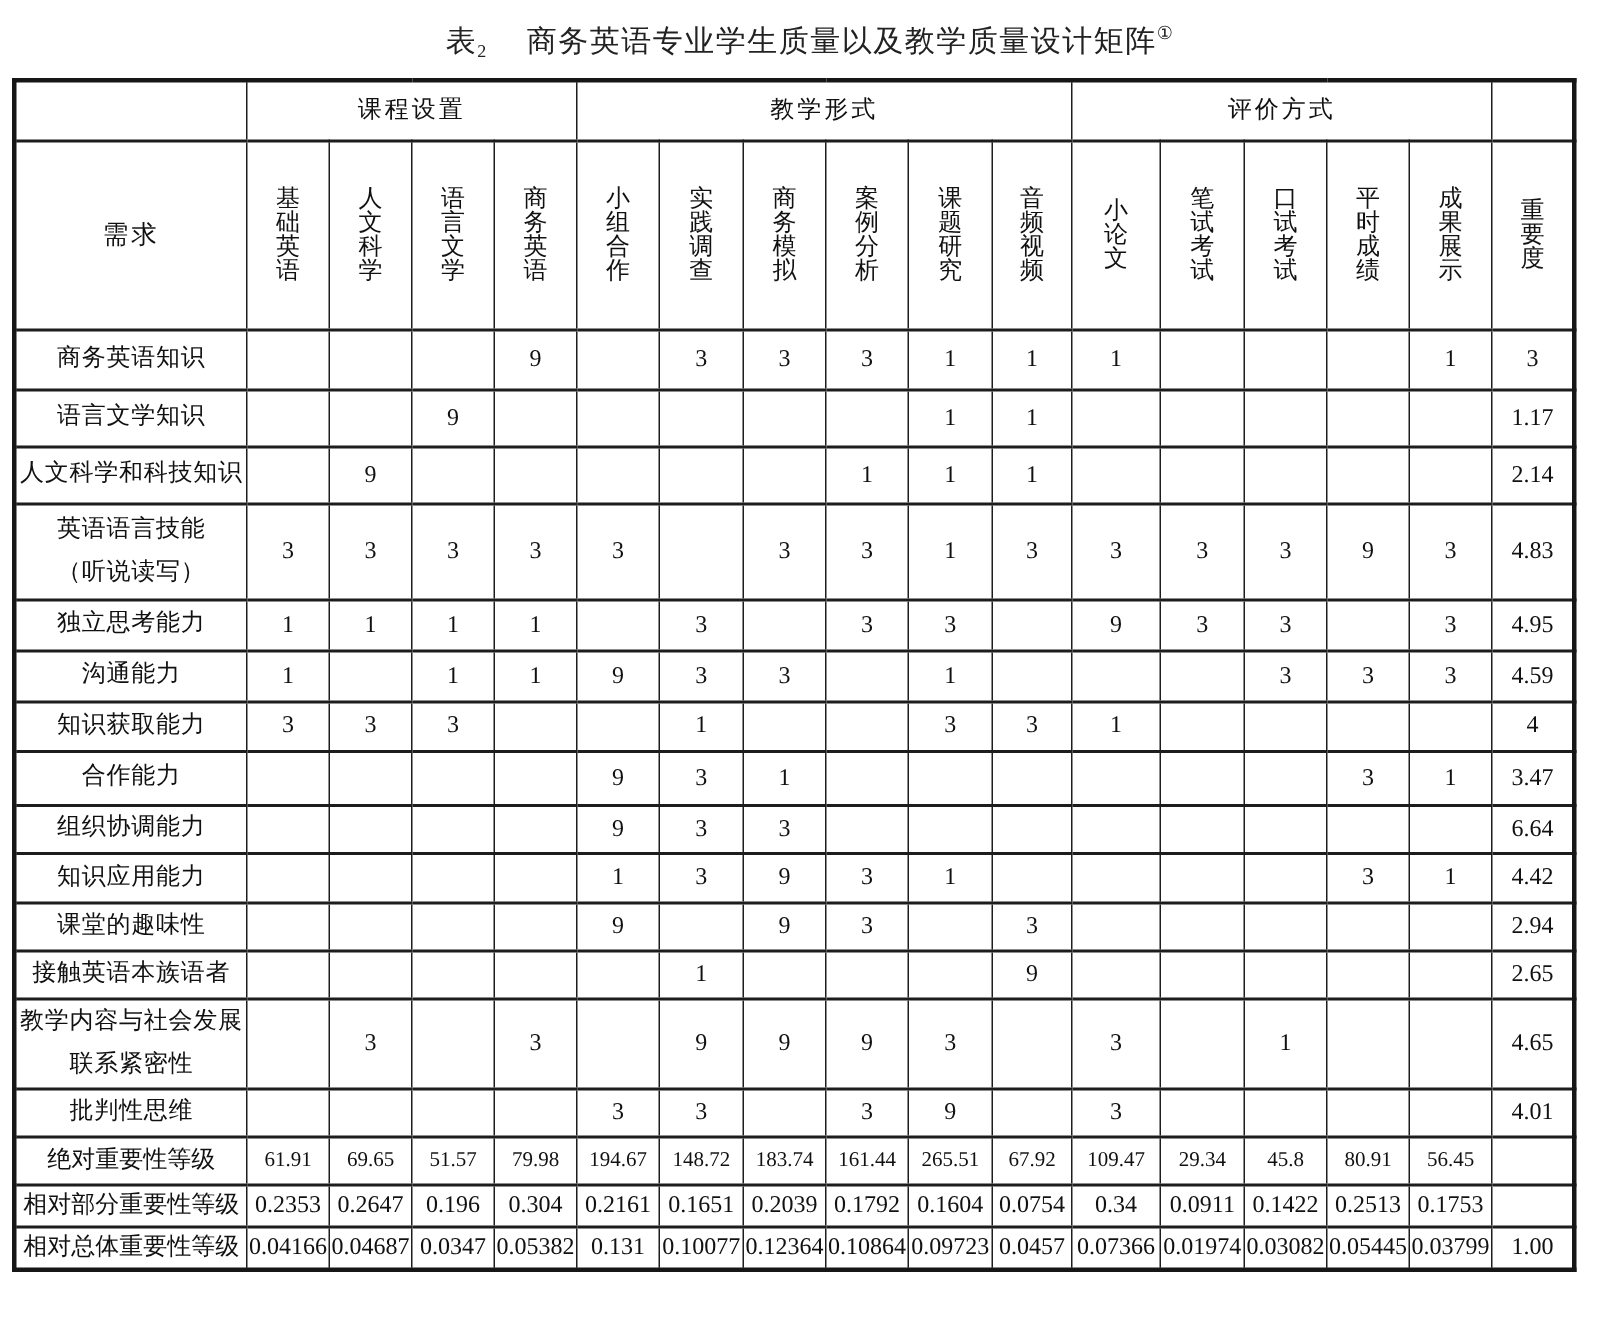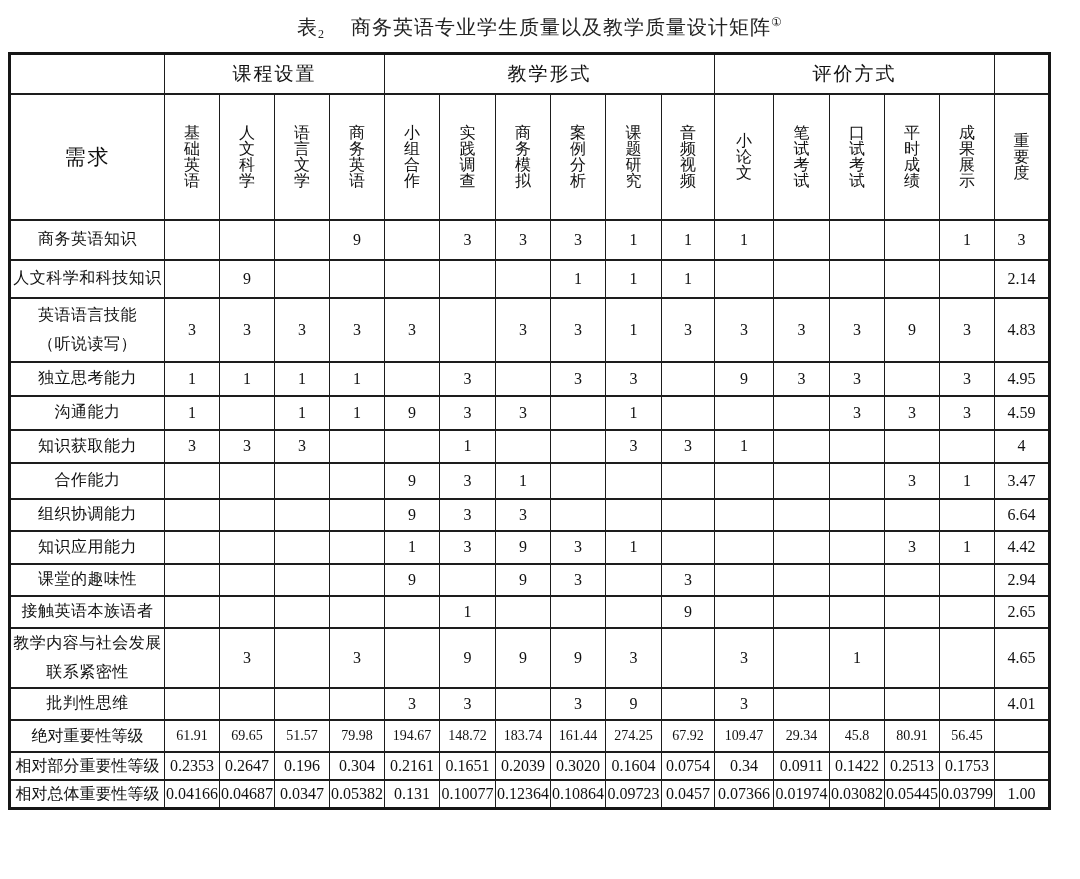--- a/index.html
+++ b/index.html
@@ -19,22 +19,22 @@
   table.matrix{
     border-collapse:collapse;table-layout:fixed;
     margin:0 auto 0 8px;width:1040px;
     border:3px solid #161616;
   }
   .matrix td,.matrix th{
     border:2px solid #1d1d1d;border-left-width:1px;border-right-width:1px;
     padding:0;text-align:center;vertical-align:middle;
     font-weight:normal;overflow:hidden;
   }
-  .group-label{font-size:19px;letter-spacing:2px;}
-  .need-cell{font-size:21px;letter-spacing:2px;}
+  .group-label{font-size:16px;letter-spacing:2px;}
+  .need-cell{font-size:17px;letter-spacing:2px;}
   .vhead{height:100%;display:flex;flex-direction:column;justify-content:space-evenly;align-items:center;}
   .vhead span{font-size:16px;line-height:1;display:block;}
   .row-label{font-size:16px;white-space:pre-line;line-height:1.8;letter-spacing:0.5px;}
   .val{font-size:16px;}
   .imp{font-size:16px;}
   tr.footer-abs .val{font-size:14px;}
   tr.footer-rel .val{font-size:16px;}
   tr.footer-abs .row-label,tr.footer-rel .row-label{font-size:16px;line-height:1.2;letter-spacing:0;}
 </style>
 </head>
@@ -217,20 +217,39 @@
           <td class="val">1</td>
           <td class="val">1</td>
           <td class="val">1</td>
           <td class="val"></td>
           <td class="val"></td>
           <td class="val"></td>
           <td class="val">1</td>
           <td class="imp">3</td>
         </tr>
         <tr style="height: 38px;">
+          <td class="row-label">语言文学知识</td>
+          <td class="val"></td>
+          <td class="val"></td>
+          <td class="val">9</td>
+          <td class="val"></td>
+          <td class="val"></td>
+          <td class="val"></td>
+          <td class="val"></td>
+          <td class="val"></td>
+          <td class="val">1</td>
+          <td class="val">1</td>
+          <td class="val"></td>
+          <td class="val"></td>
+          <td class="val"></td>
+          <td class="val"></td>
+          <td class="val"></td>
+          <td class="imp">1.17</td>
+        </tr>
+        <tr style="height: 38px;">
           <td class="row-label">人文科学和科技知识</td>
           <td class="val"></td>
           <td class="val">9</td>
           <td class="val"></td>
           <td class="val"></td>
           <td class="val"></td>
           <td class="val"></td>
           <td class="val"></td>
           <td class="val">1</td>
           <td class="val">1</td>
@@ -456,39 +475,39 @@
         <tr class="footer-abs" style="height: 32px;">
           <td class="row-label">绝对重要性等级</td>
           <td class="val">61.91</td>
           <td class="val">69.65</td>
           <td class="val">51.57</td>
           <td class="val">79.98</td>
           <td class="val">194.67</td>
           <td class="val">148.72</td>
           <td class="val">183.74</td>
           <td class="val">161.44</td>
-          <td class="val">274.25</td>
+          <td class="val">265.51</td>
           <td class="val">67.92</td>
           <td class="val">109.47</td>
           <td class="val">29.34</td>
           <td class="val">45.8</td>
           <td class="val">80.91</td>
           <td class="val">56.45</td>
           <td class="imp"></td>
         </tr>
         <tr class="footer-rel" style="height: 28px;">
           <td class="row-label">相对部分重要性等级</td>
           <td class="val">0.2353</td>
           <td class="val">0.2647</td>
           <td class="val">0.196</td>
           <td class="val">0.304</td>
           <td class="val">0.2161</td>
           <td class="val">0.1651</td>
           <td class="val">0.2039</td>
-          <td class="val">0.3020</td>
+          <td class="val">0.1792</td>
           <td class="val">0.1604</td>
           <td class="val">0.0754</td>
           <td class="val">0.34</td>
           <td class="val">0.0911</td>
           <td class="val">0.1422</td>
           <td class="val">0.2513</td>
           <td class="val">0.1753</td>
           <td class="imp"></td>
         </tr>
         <tr class="footer-rel" style="height: 29px;">

